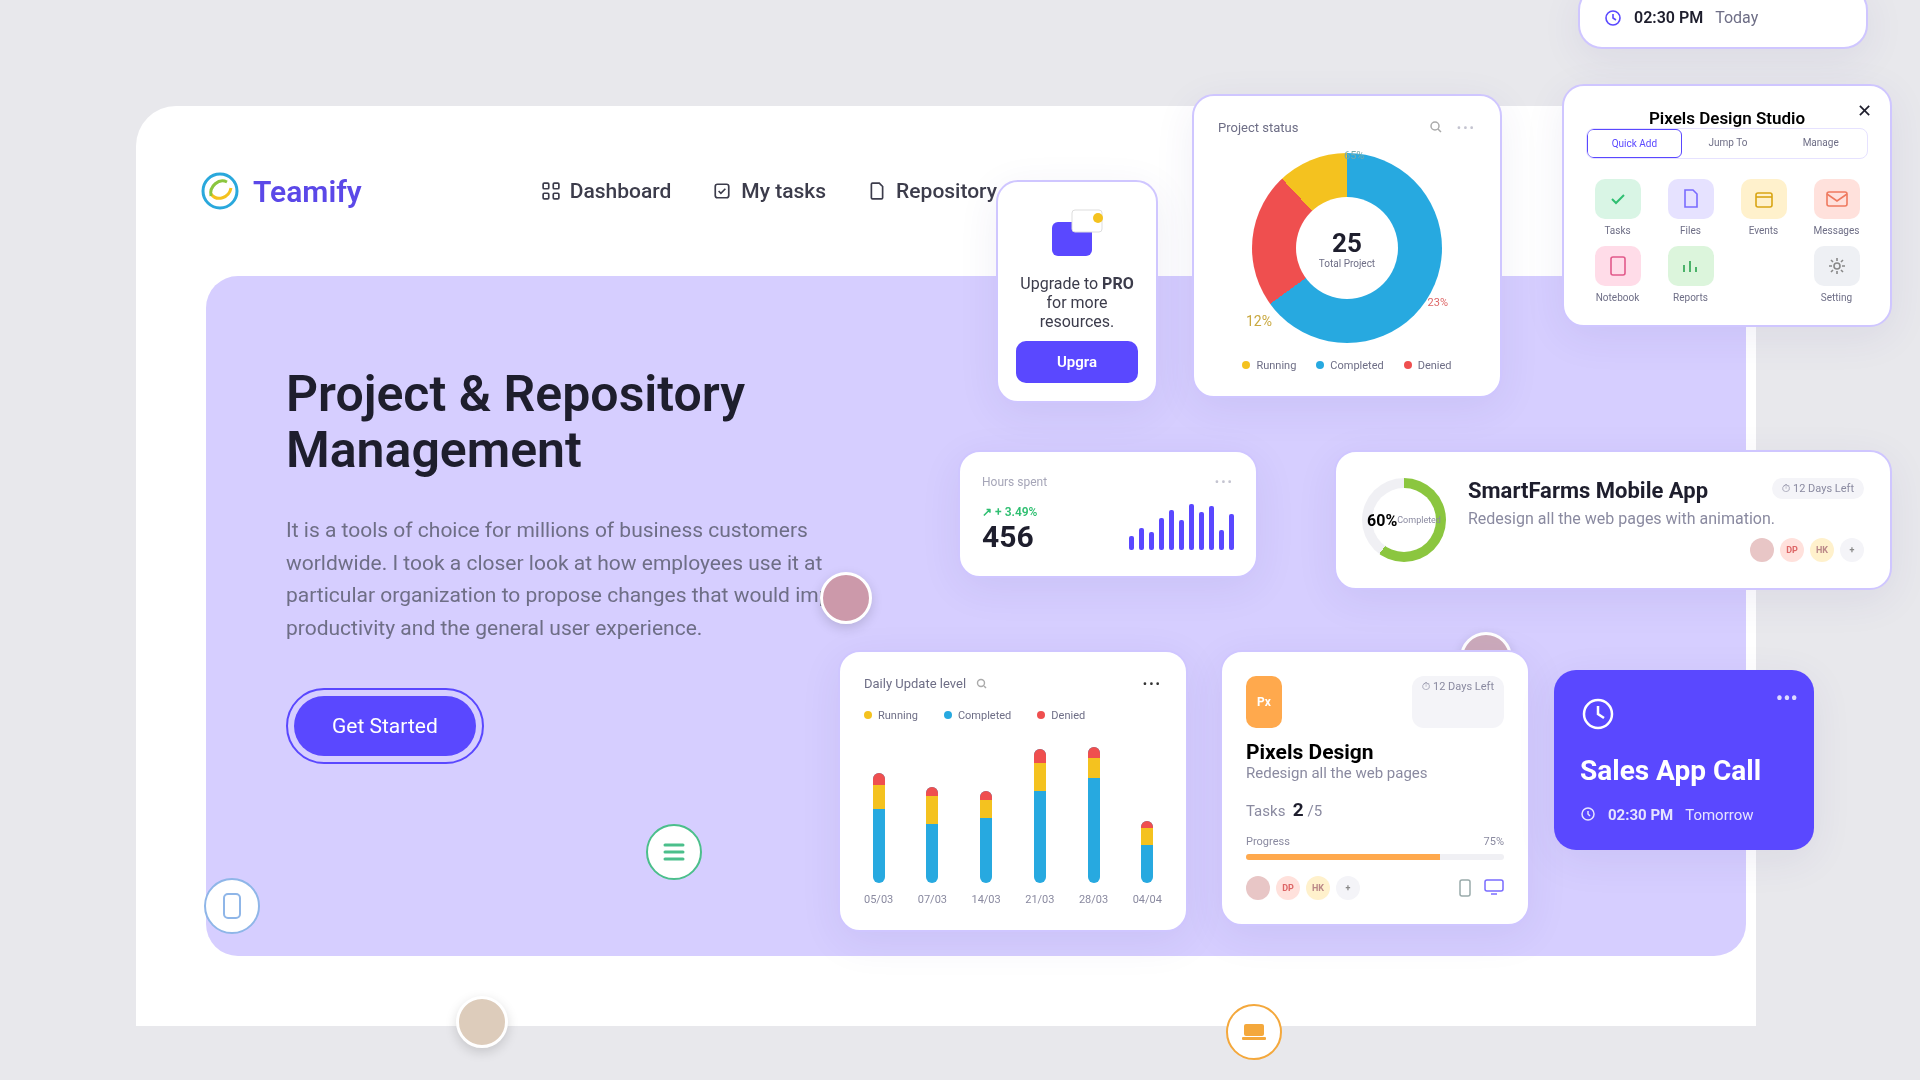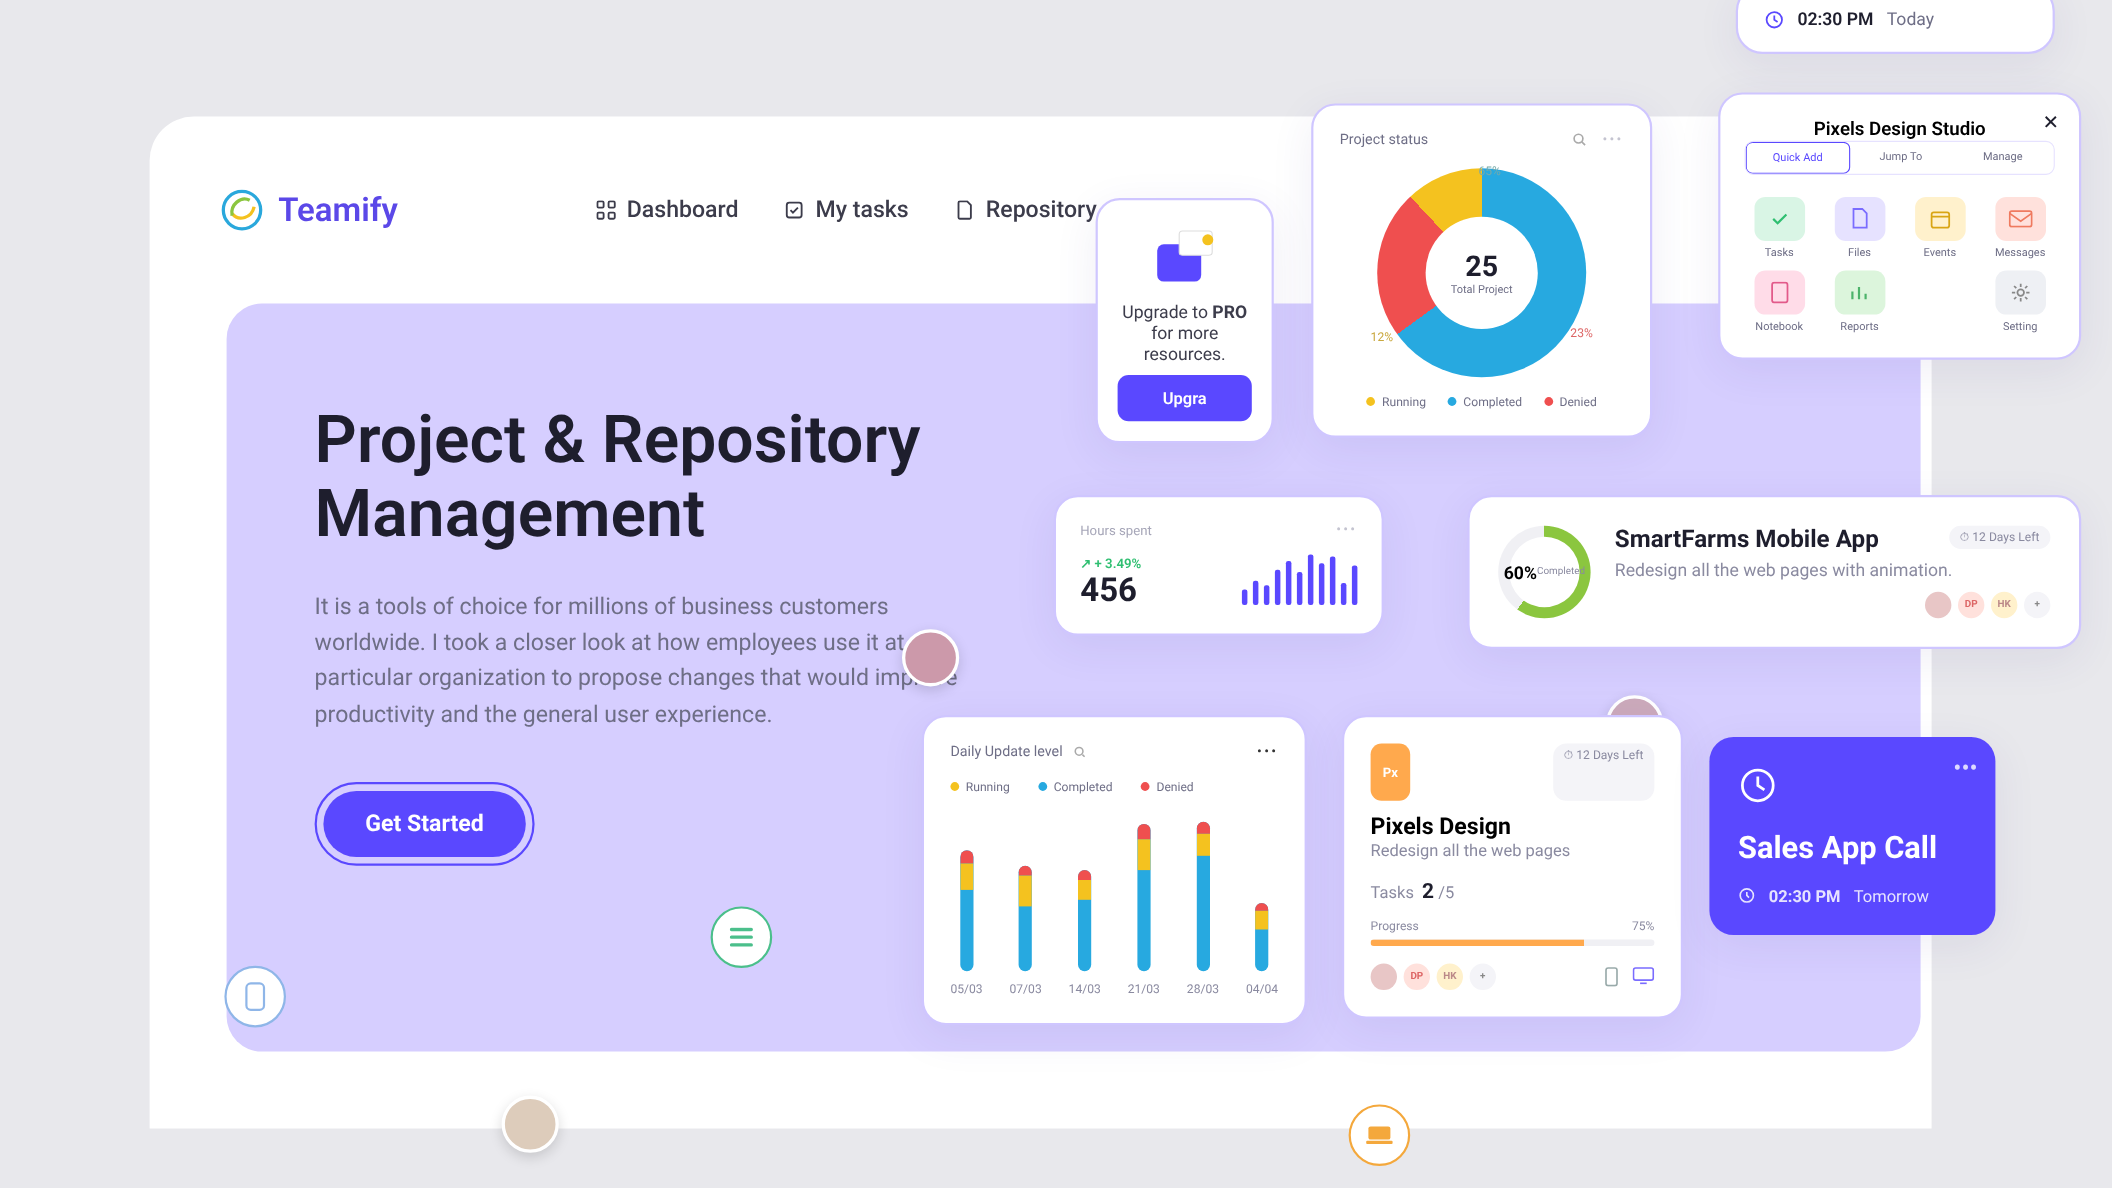--- a/index.html
+++ b/index.html
@@ -7,24 +7,24 @@
 .bg-lines{position:absolute;inset:0;opacity:.06;background-image:radial-gradient(circle at 50% 50%,transparent 0,transparent 40px,#888 40px,#888 41px,transparent 41px,transparent 80px,#888 80px,#888 81px,transparent 81px)}
 .stage{position:absolute;left:136px;top:106px;width:1620px;height:920px;background:#fff;border-radius:40px 40px 0 0;overflow:hidden}
 .hero-bg{position:absolute;left:70px;top:170px;width:1540px;height:680px;background:#d6ceff;border-radius:32px}
 .topbar{position:absolute;left:0;top:0;width:100%;height:170px;display:flex;align-items:center;padding-left:65px;gap:180px}
 .brand{display:flex;align-items:center;gap:14px}
 .brand-name{font-size:30px;font-weight:600;color:#5b48e8}
 .nav{display:flex;gap:42px}
 .nav a{display:flex;align-items:center;gap:10px;color:#3c3c4b;font-size:21px;font-weight:500;text-decoration:none}
 .icon-sm{width:18px;height:18px}
 .hero{position:absolute;left:150px;top:260px;width:620px}
-.hero h1{font-size:60px;font-weight:600;color:#1e1e2d;line-height:1.12;margin-bottom:36px}
+.hero h1{font-size:50px;font-weight:600;color:#1e1e2d;line-height:1.12;margin-bottom:36px}
 .hero p{font-size:21px;color:#6e6e86;line-height:1.55;margin-bottom:44px}
 .cta-ring{display:inline-block;border:2px solid #5a48ff;border-radius:999px;padding:6px}
-.cta{background:#5a48ff;border:none;color:#fff;font-size:21px;font-weight:700;padding:18px 38px;border-radius:999px;cursor:pointer}
+.cta{background:#5a48ff;border:none;color:#fff;font-size:21px;font-weight:400;padding:18px 38px;border-radius:999px;cursor:pointer}
 .float{position:absolute}
 .avatar{width:52px;height:52px;border-radius:50%;background:#ddd center/cover;box-shadow:0 4px 12px rgba(0,0,0,.15);border:3px solid #fff}
 .ring-icon{width:56px;height:56px;border-radius:50%;display:flex;align-items:center;justify-content:center;background:#fff}
 .card{position:absolute;background:#fff;border-radius:22px;box-shadow:0 10px 40px rgba(60,50,140,.08);border:1px solid #eef}
 
 .sched-top{left:1578px;top:-14px;width:290px;padding:20px 24px;border:2px solid #cfc6ff;border-radius:24px}
 .sched-row{display:flex;align-items:center;gap:12px;color:#6e6e86;font-size:16px}
 .sched-row .t{color:#1e1e2d;font-weight:600}
 
 .upg{left:996px;top:180px;width:162px;padding:18px;text-align:center;border:2px solid #cfc6ff}
@@ -195,21 +195,21 @@
         <span style="letter-spacing:2px;color:#c4c4d0">•••</span>
       </span>
     </div>
   <div class="donut-vis">
     <div style="position:absolute;inset:0;border-radius:50%;background:conic-gradient(#27a9e0 0 65%,#ef4f4f 0 88%,#f4c21f 0)"></div>
     <div class="donut-center">
         <span class="n">25</span>
         <span class="s">Total Project</span>
       </div>
     <span style="position:absolute;top:-4px;left:92px;font-size:11px;color:#7aa">65%</span>
-    <span style="position:absolute;bottom:30px;left:-6px;font-size:11px;color:#c9a83f">12%</span>
+    <span style="position:absolute;bottom:14px;left:-6px;font-size:14px;color:#c9a83f">12%</span>
     <span style="position:absolute;bottom:34px;right:-6px;font-size:11px;color:#d66">23%</span>
   </div>
   <div class="legend">
       <span><i class="ldot" style="background:#f4c21f"></i><span>Running</span></span>
       <span><i class="ldot" style="background:#27a9e0"></i><span>Completed</span></span>
       <span><i class="ldot" style="background:#ef4f4f"></i><span>Denied</span></span>
     </div>
 </div>
 
 <div class="card studio">

